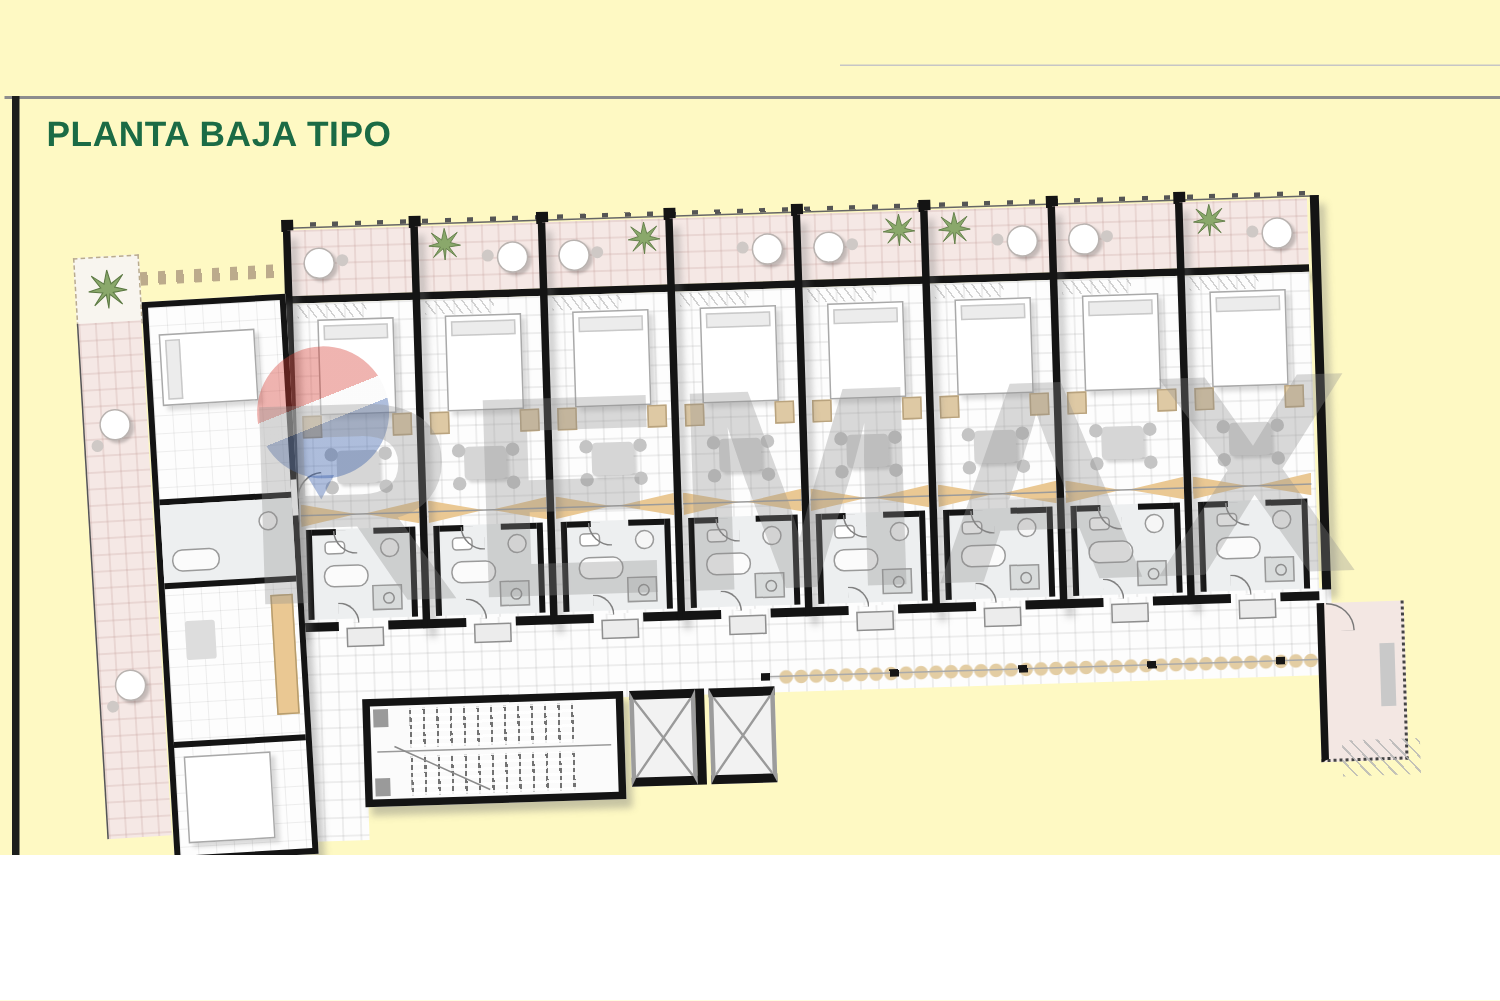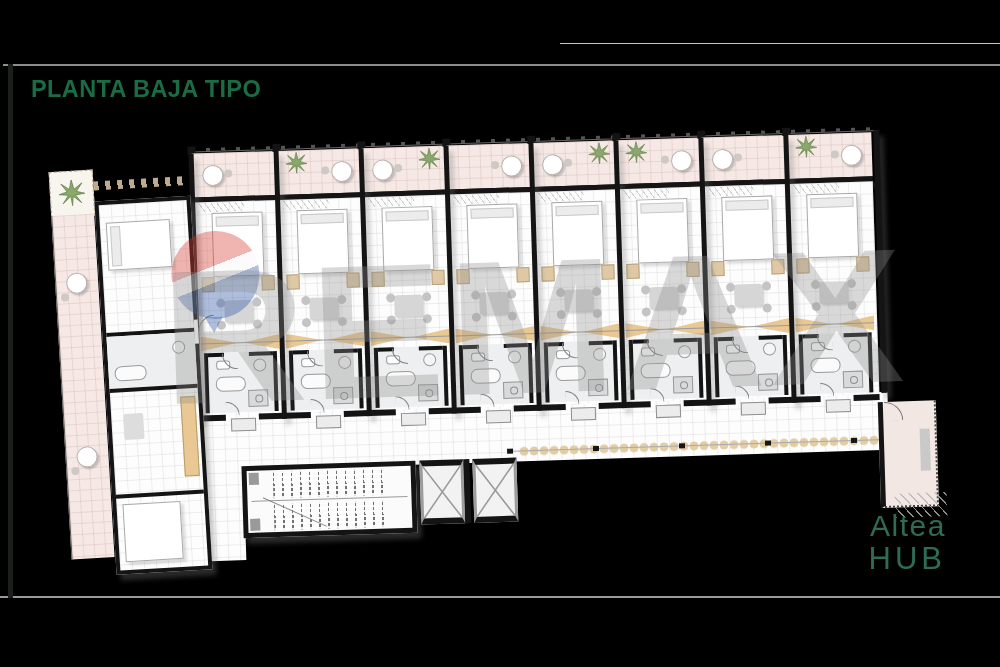--- a/index.html
+++ b/index.html
@@ -1,16 +1,16 @@
 <!DOCTYPE html>
 <html><head>
 <meta charset="utf-8">
 <style>
   html,body{margin:0;padding:0;background:#fff}
-  .stage{position:relative;width:1000px;height:667px;background:#000000;overflow:hidden;
+  .stage{position:relative;width:1000px;height:570px;background:#fef9c3;overflow:hidden;
          font-family:"Liberation Sans",sans-serif}
   .abs{position:absolute}
 
   
   .top-edge-line{left:560px;top:43px;width:440px;height:1px;background:#c6c6c6}
   .frame-top{left:3px;top:64px;width:997px;height:2px;background:#8d8d8d}
   .frame-bottom{left:0;top:596px;width:1000px;height:2px;background:#9a9a9a}
   .accent-bar{left:8px;top:64px;width:5px;height:534px;background:#1d1f1d}
 
   
@@ -546,18 +546,14 @@
       <div class="abs br-cab"></div>
     </div>
     <div class="abs br-arc"></div>
     <div class="abs br-hatch"></div>
 
     <div class="abs wm-balloon"></div>
     <div class="abs wm-tail"></div>
     <div class="abs wm-text">REMAX</div>
   </div>
 
-  <div class="abs brand">
-    <div class="brand-l1">Altea</div>
-    <div class="brand-l2">HUB</div>
-  </div>
 
 </div>
 
 </body></html>

